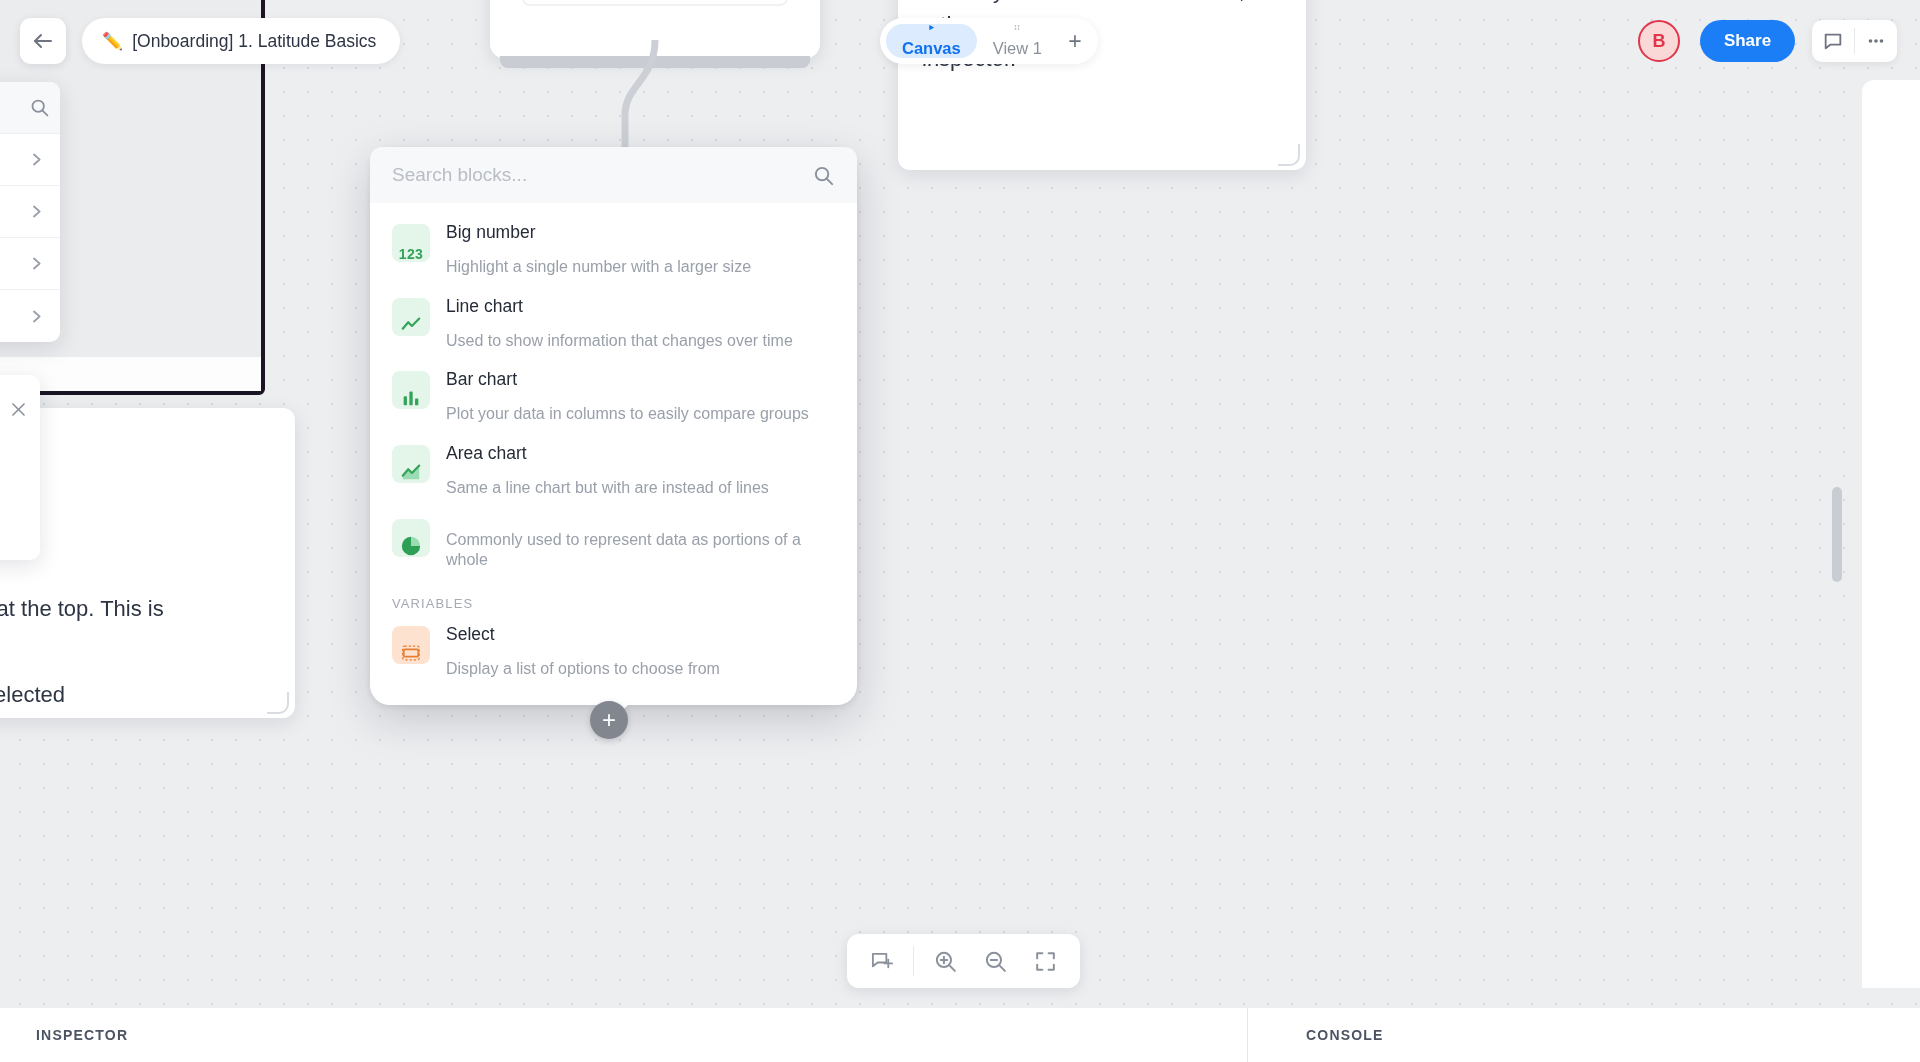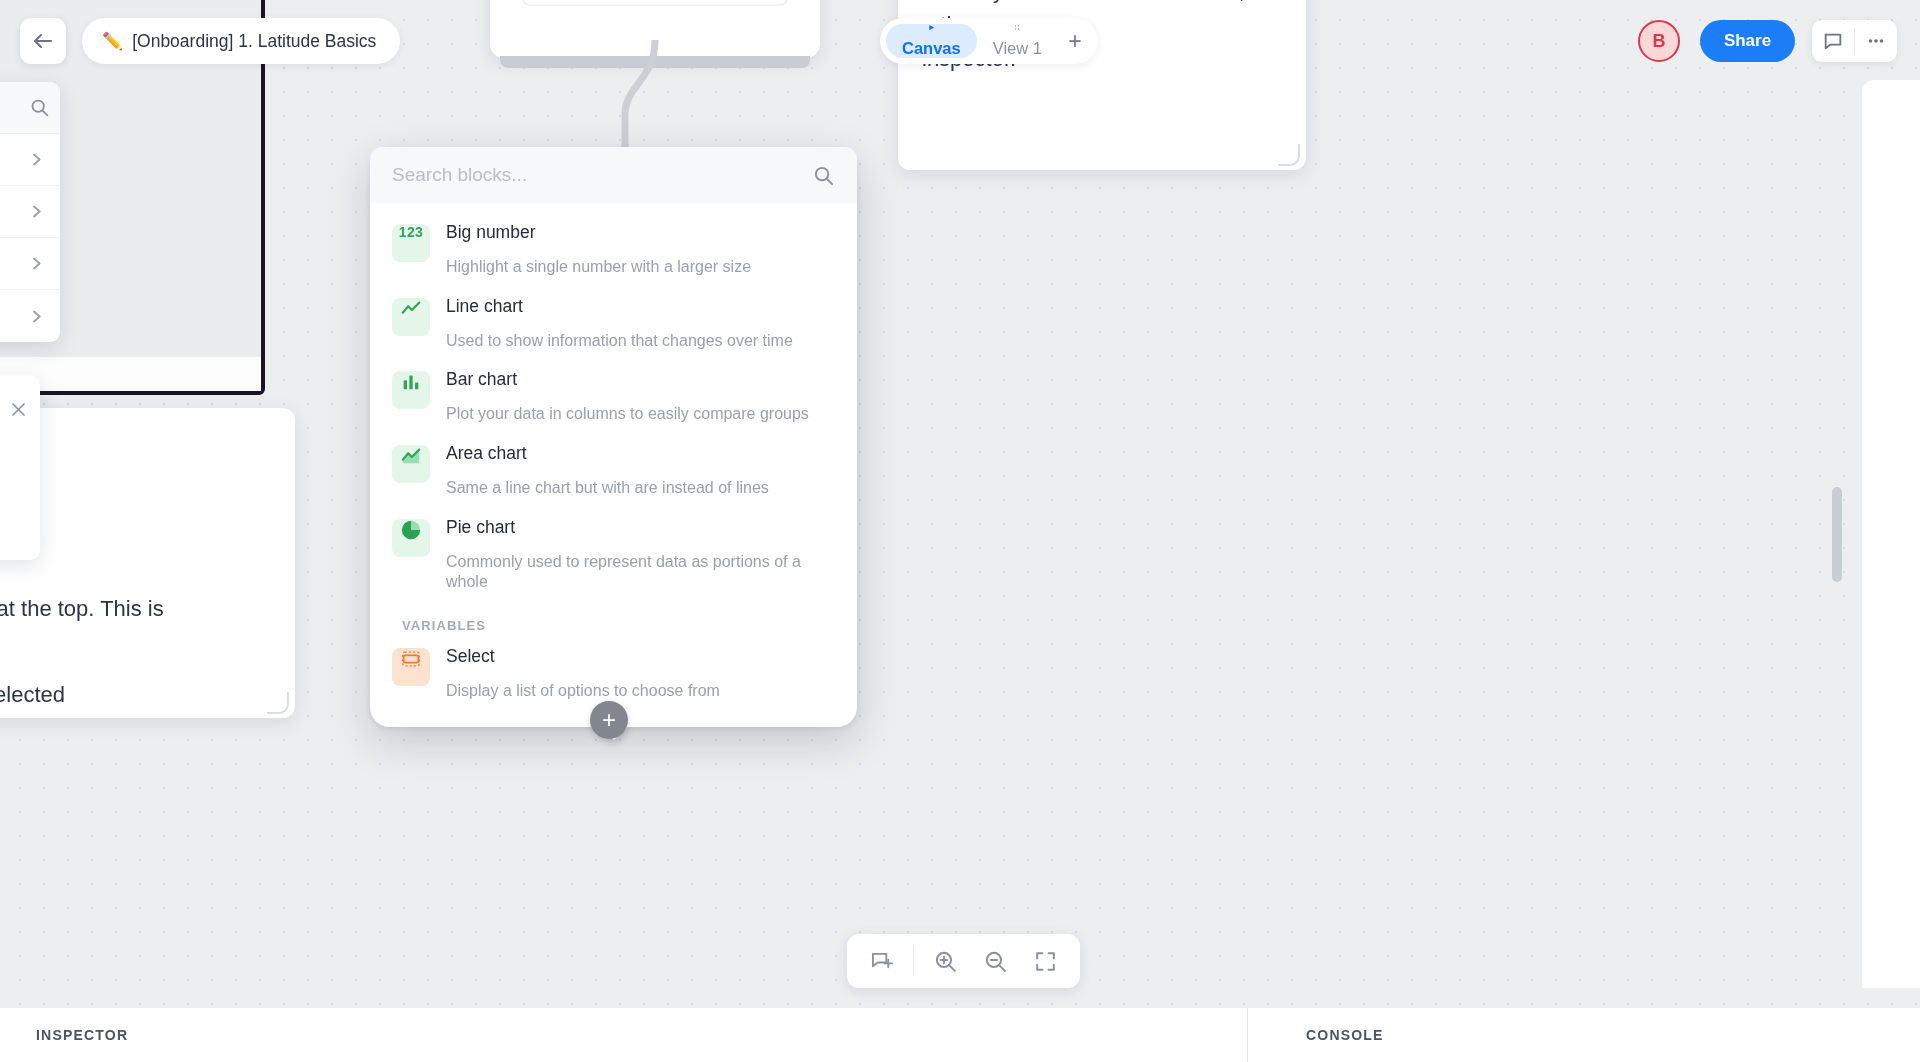--- a/index.html
+++ b/index.html
@@ -210,32 +210,32 @@
     font-size: 19px; color: #2d3443;
   }
   .bp-search input::placeholder { color: #b9bdc5; }
   .bp-list { padding: 10px 0 16px 0; }
   .bp-item {
     display: flex; align-items: flex-start; gap: 16px;
     padding: 9px 22px; cursor: pointer;
   }
   .bp-icon {
     flex: none; width: 38px; height: 38px; border-radius: 8px;
-    display: flex; align-items: flex-start; justify-content: center;
+    display: flex; align-items: flex-end; justify-content: center;
     margin-top: 2px;
   }
   .bp-icon.green { background: #e4f6ea; }
   .bp-icon.orange { background: #fde3cf; }
   .bp-icon .digits { font-size: 14px; font-weight: bold; color: #34a35a; letter-spacing: .3px; }
   .bp-texts { flex: 1; min-width: 0; }
   .bp-title { font-size: 17.5px; color: #252b37; line-height: 1.25; }
   .bp-desc { font-size: 16px; color: #9aa0aa; line-height: 1.3; margin-top: 13px; }
   .bp-section {
-    font-size: 13px; font-weight: bold; letter-spacing: 1.1px;
-    color: #a5aab3; padding: 16px 22px 4px 32px;
+    font-size: 13px; font-weight: normal; letter-spacing: 1.1px;
+    color: #a5aab3; padding: 16px 22px 4px 22px;
   }
   .bp-tail {
     position: absolute; left: 50%; bottom: -13px; transform: translateX(-50%);
     width: 0; height: 0;
     border-left: 15px solid transparent; border-right: 15px solid transparent;
     border-top: 14px solid #ffffff;
     filter: drop-shadow(0 5px 4px rgba(20,24,40,.10));
   }
 
   
@@ -461,21 +461,20 @@
       </div>
 
       <div class="bp-item">
         <div class="bp-icon green">
           <svg width="22" height="22" viewBox="0 0 24 24">
             <path d="M12 12 L12 2 A10 10 0 0 1 22 12 Z" fill="#9bdcb2"></path>
             <path d="M12 12 L22 12 A10 10 0 1 1 12 2 Z" fill="#2ea055"></path>
           </svg>
         </div>
         <div class="bp-texts">
-          <div class="bp-title">Pie chart</div>
           <div class="bp-desc">Commonly used to represent data as portions of a whole</div>
         </div>
       </div>
 
       <div class="bp-section">VARIABLES</div>
 
       <div class="bp-item">
         <div class="bp-icon orange">
           <svg width="22" height="22" viewBox="0 0 24 24">
             <rect x="4" y="8" width="16" height="8" rx="1.5" fill="none" stroke="#e87c30" stroke-width="2"></rect>

